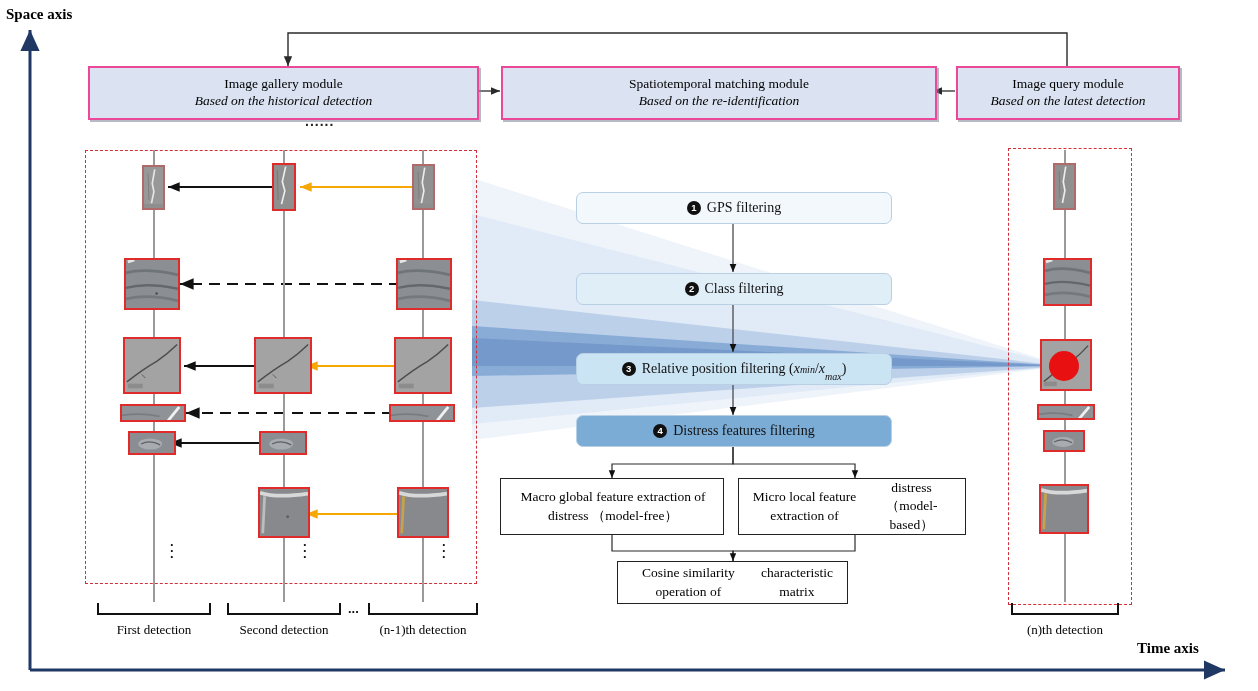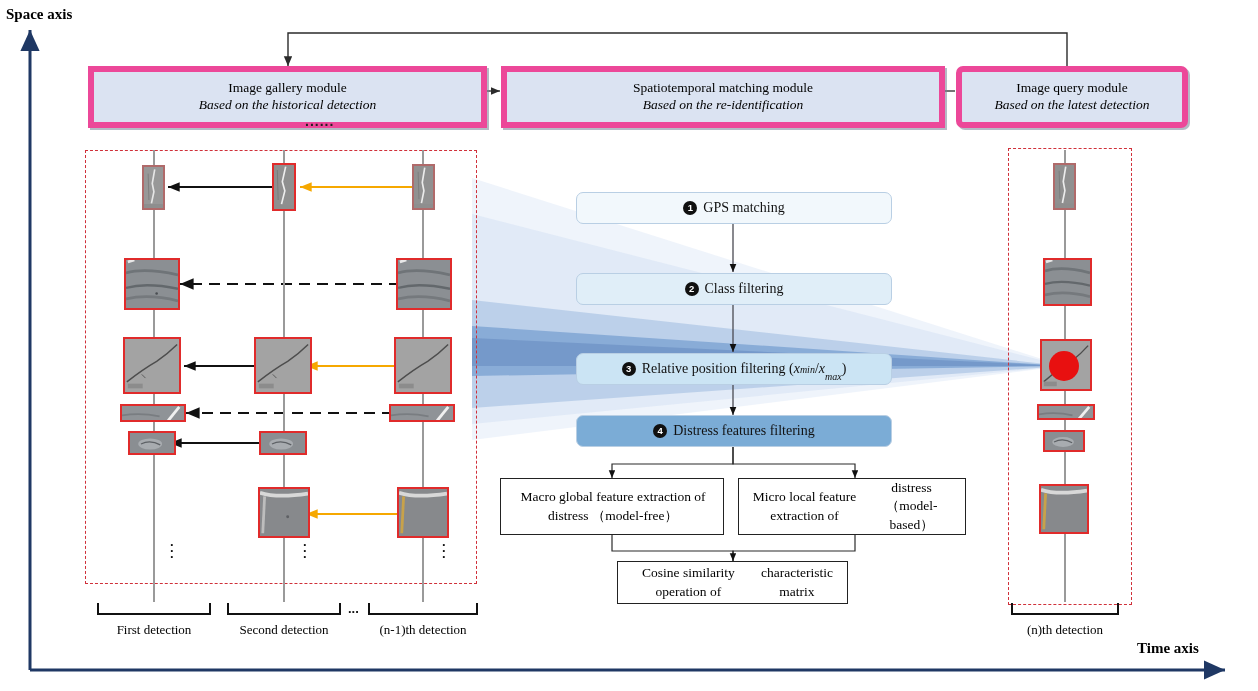--- a/index.html
+++ b/index.html
@@ -15,21 +15,21 @@
   
   .axis-label{
     font-family:"Liberation Serif", serif;
     font-weight:bold;font-size:15px;color:#000;white-space:nowrap;
   }
 
   
   .module{
     position:absolute;
     background:#dbe3f2;
-    border:6px solid #ec4899;
+    border:2px solid #ec4899;
     box-shadow:2px 2px 0 rgba(120,130,150,.55);
     display:flex;flex-direction:column;align-items:center;justify-content:center;
     text-align:center;
     font-size:13.5px;line-height:1.25;
   }
   .module .m-title{font-style:normal;}
   .module .m-sub{font-style:italic;}
 
   .ellipsis-dots{
     position:absolute;font-size:14px;letter-spacing:1px;color:#222;
@@ -186,21 +186,21 @@
   <div class="module" style="left:88px;top:66px;width:387px;height:50px;">
     <div class="m-title">Image gallery module</div>
     <div class="m-sub">Based on the historical detection</div>
   </div>
 
   <div class="module" style="left:501px;top:66px;width:432px;height:50px;">
     <div class="m-title">Spatiotemporal matching module</div>
     <div class="m-sub">Based on the re-identification</div>
   </div>
 
-  <div class="module" style="left:956px;top:66px;width:220px;height:50px;border-radius:7px;">
+  <div class="module" style="left:956px;top:66px;width:220px;height:50px;">
     <div class="m-title">Image query module</div>
     <div class="m-sub">Based on the latest detection</div>
   </div>
 
   <div class="ellipsis-dots" style="left:305px;top:113px;">......</div>
 
   <div class="reddash" style="left:85px;top:150px;width:390px;height:432px;"></div>
 
   <div class="rail" style="left:153px;top:150px;height:452px;"></div>
   <div class="rail" style="left:283px;top:150px;height:452px;"></div>
@@ -377,21 +377,21 @@
   <div class="thumb" style="left:1039px;top:484px;width:50px;height:50px;">
     <svg class="tex" viewBox="0 0 50 50" preserveAspectRatio="none">
       <rect width="50" height="50" fill="#87898c"></rect>
       <path d="M0 4 Q17 10 50 5" stroke="#d8d8d8" stroke-width="4" fill="none"></path>
       <path d="M5 8 L3 47" stroke="#c8a24a" stroke-width="3" fill="none"></path>
     </svg>
   </div>
 
   <div class="step step-1" style="left:576px;top:192px;width:314px;height:30px;">
     <span class="num">1</span>
-    <span>GPS  matching</span>
+    <span>GPS  filtering</span>
   </div>
 
   <div class="step step-2" style="left:576px;top:273px;width:314px;height:30px;">
     <span class="num">2</span>
     <span>Class filtering</span>
   </div>
 
   <div class="step step-3" style="left:576px;top:353px;width:314px;height:30px;">
     <span class="num">3</span>
     <span>Relative position filtering (</span>

